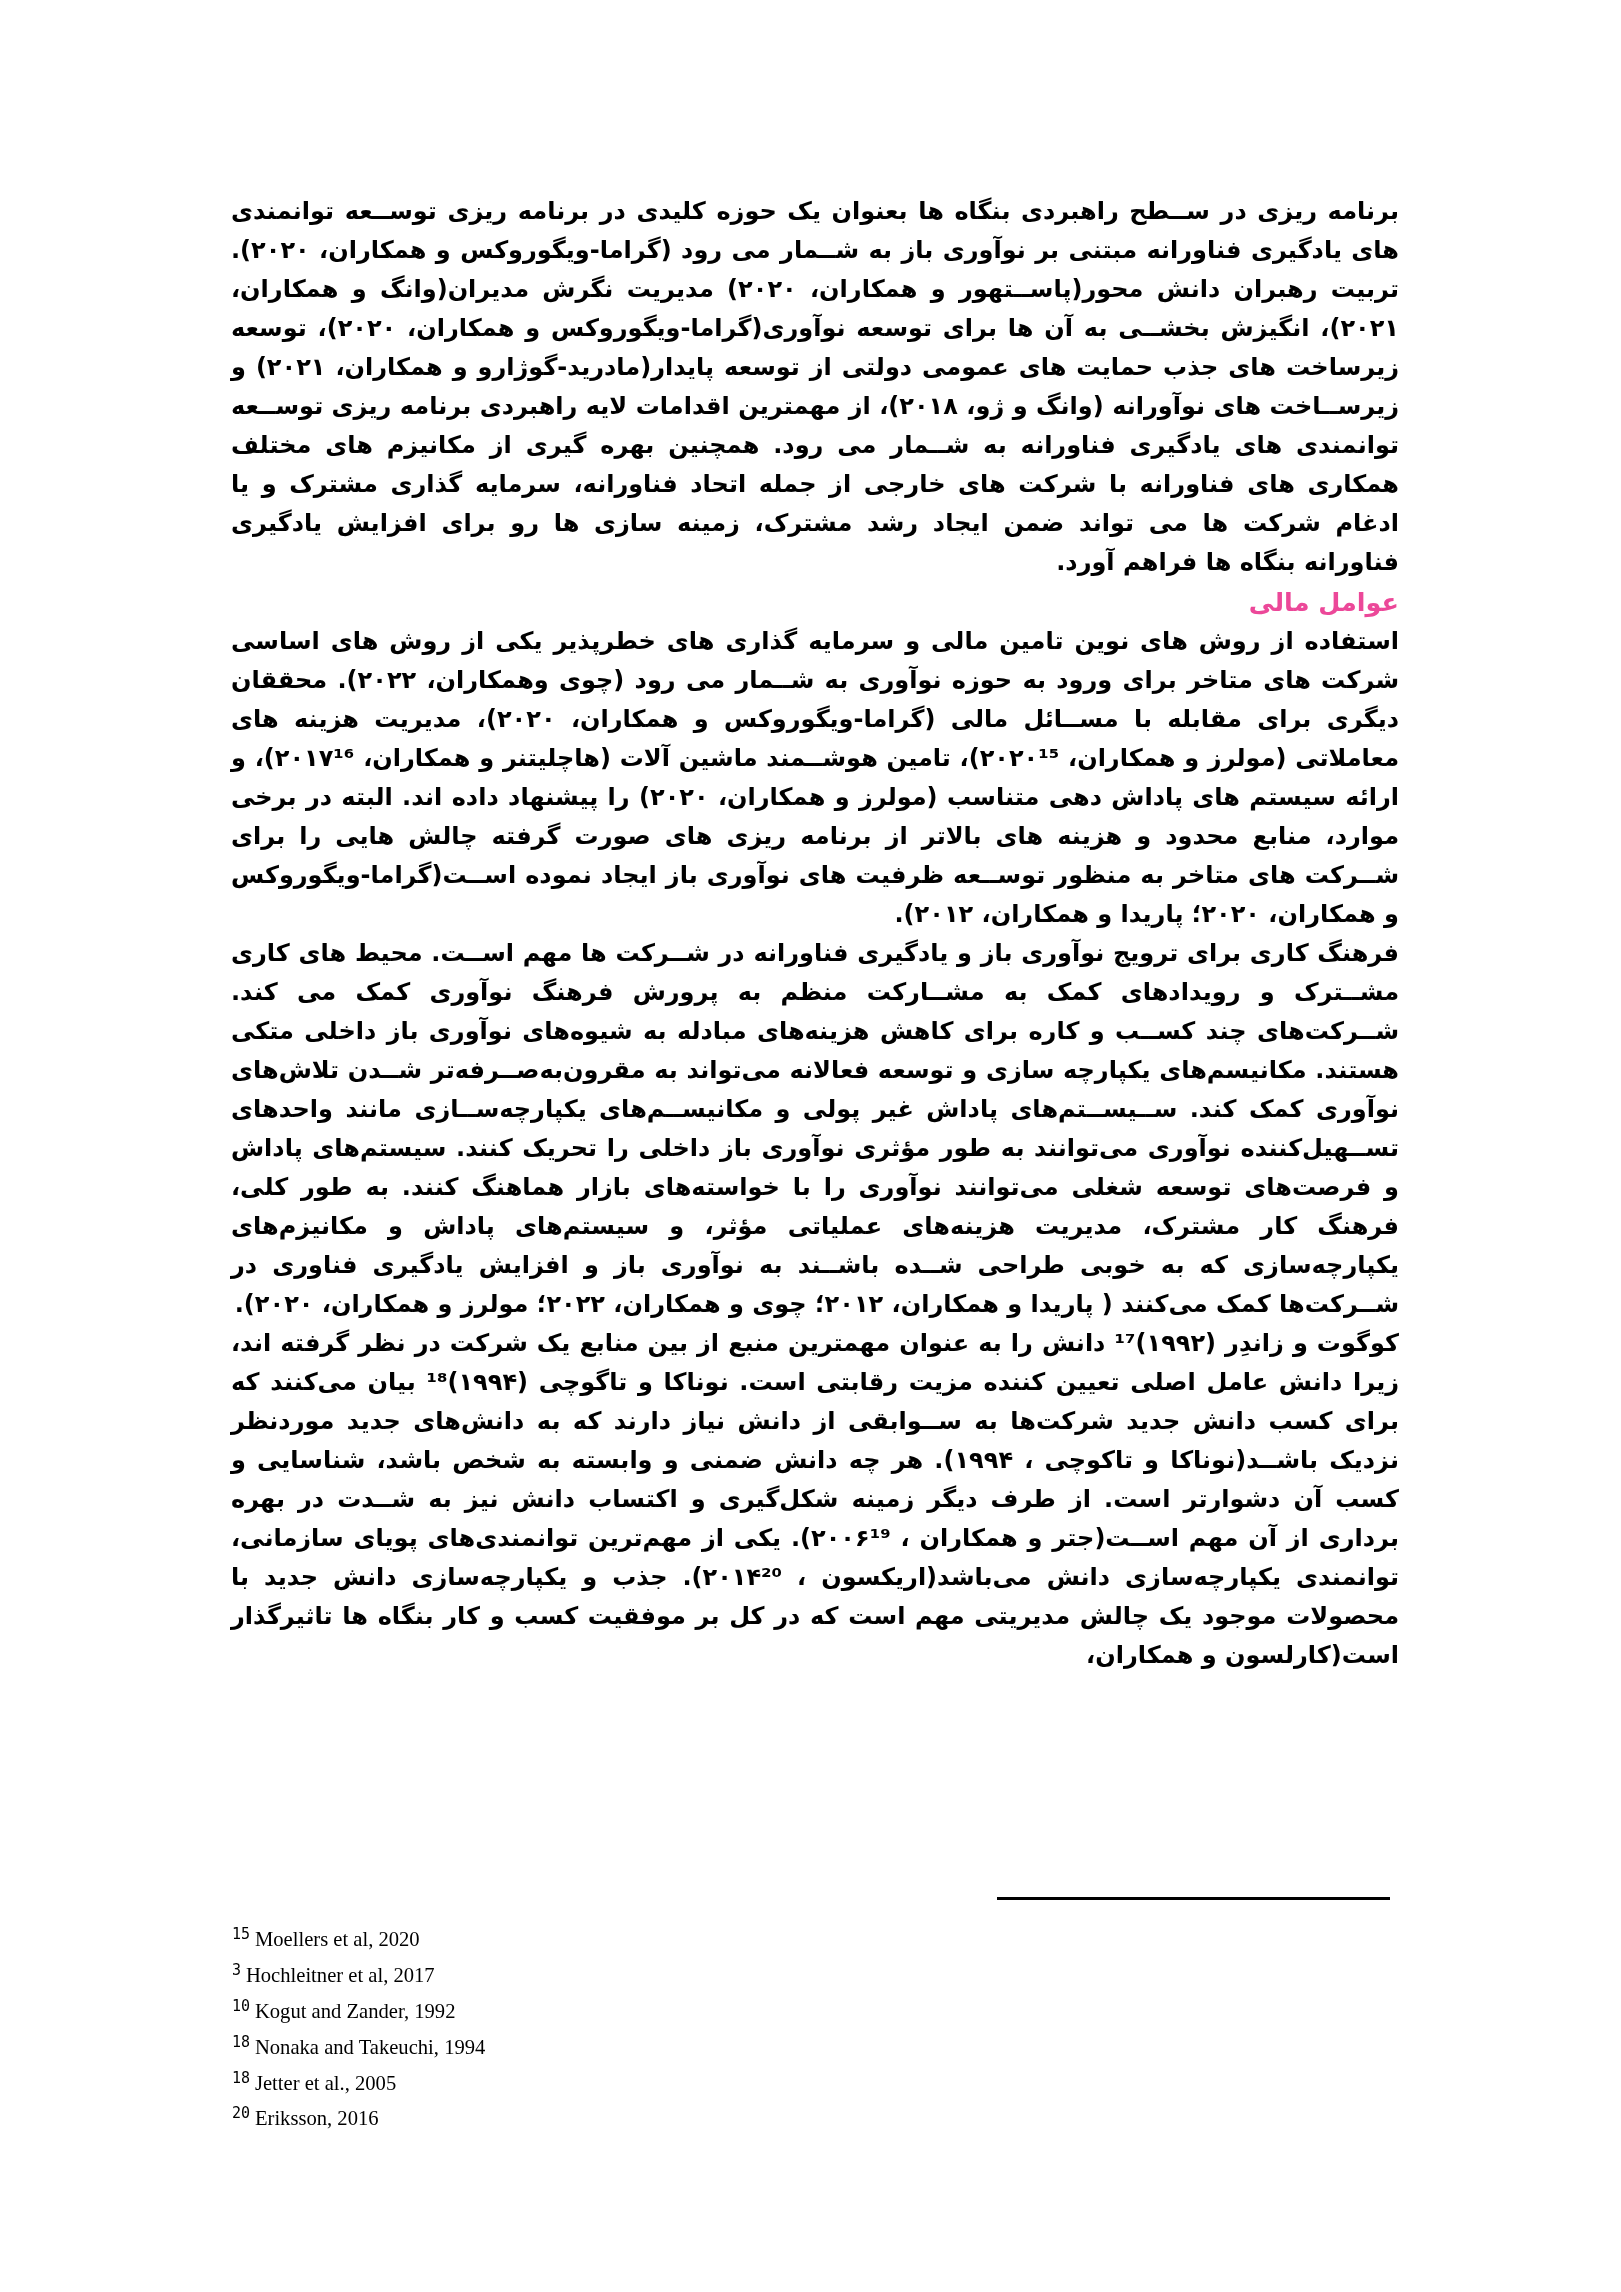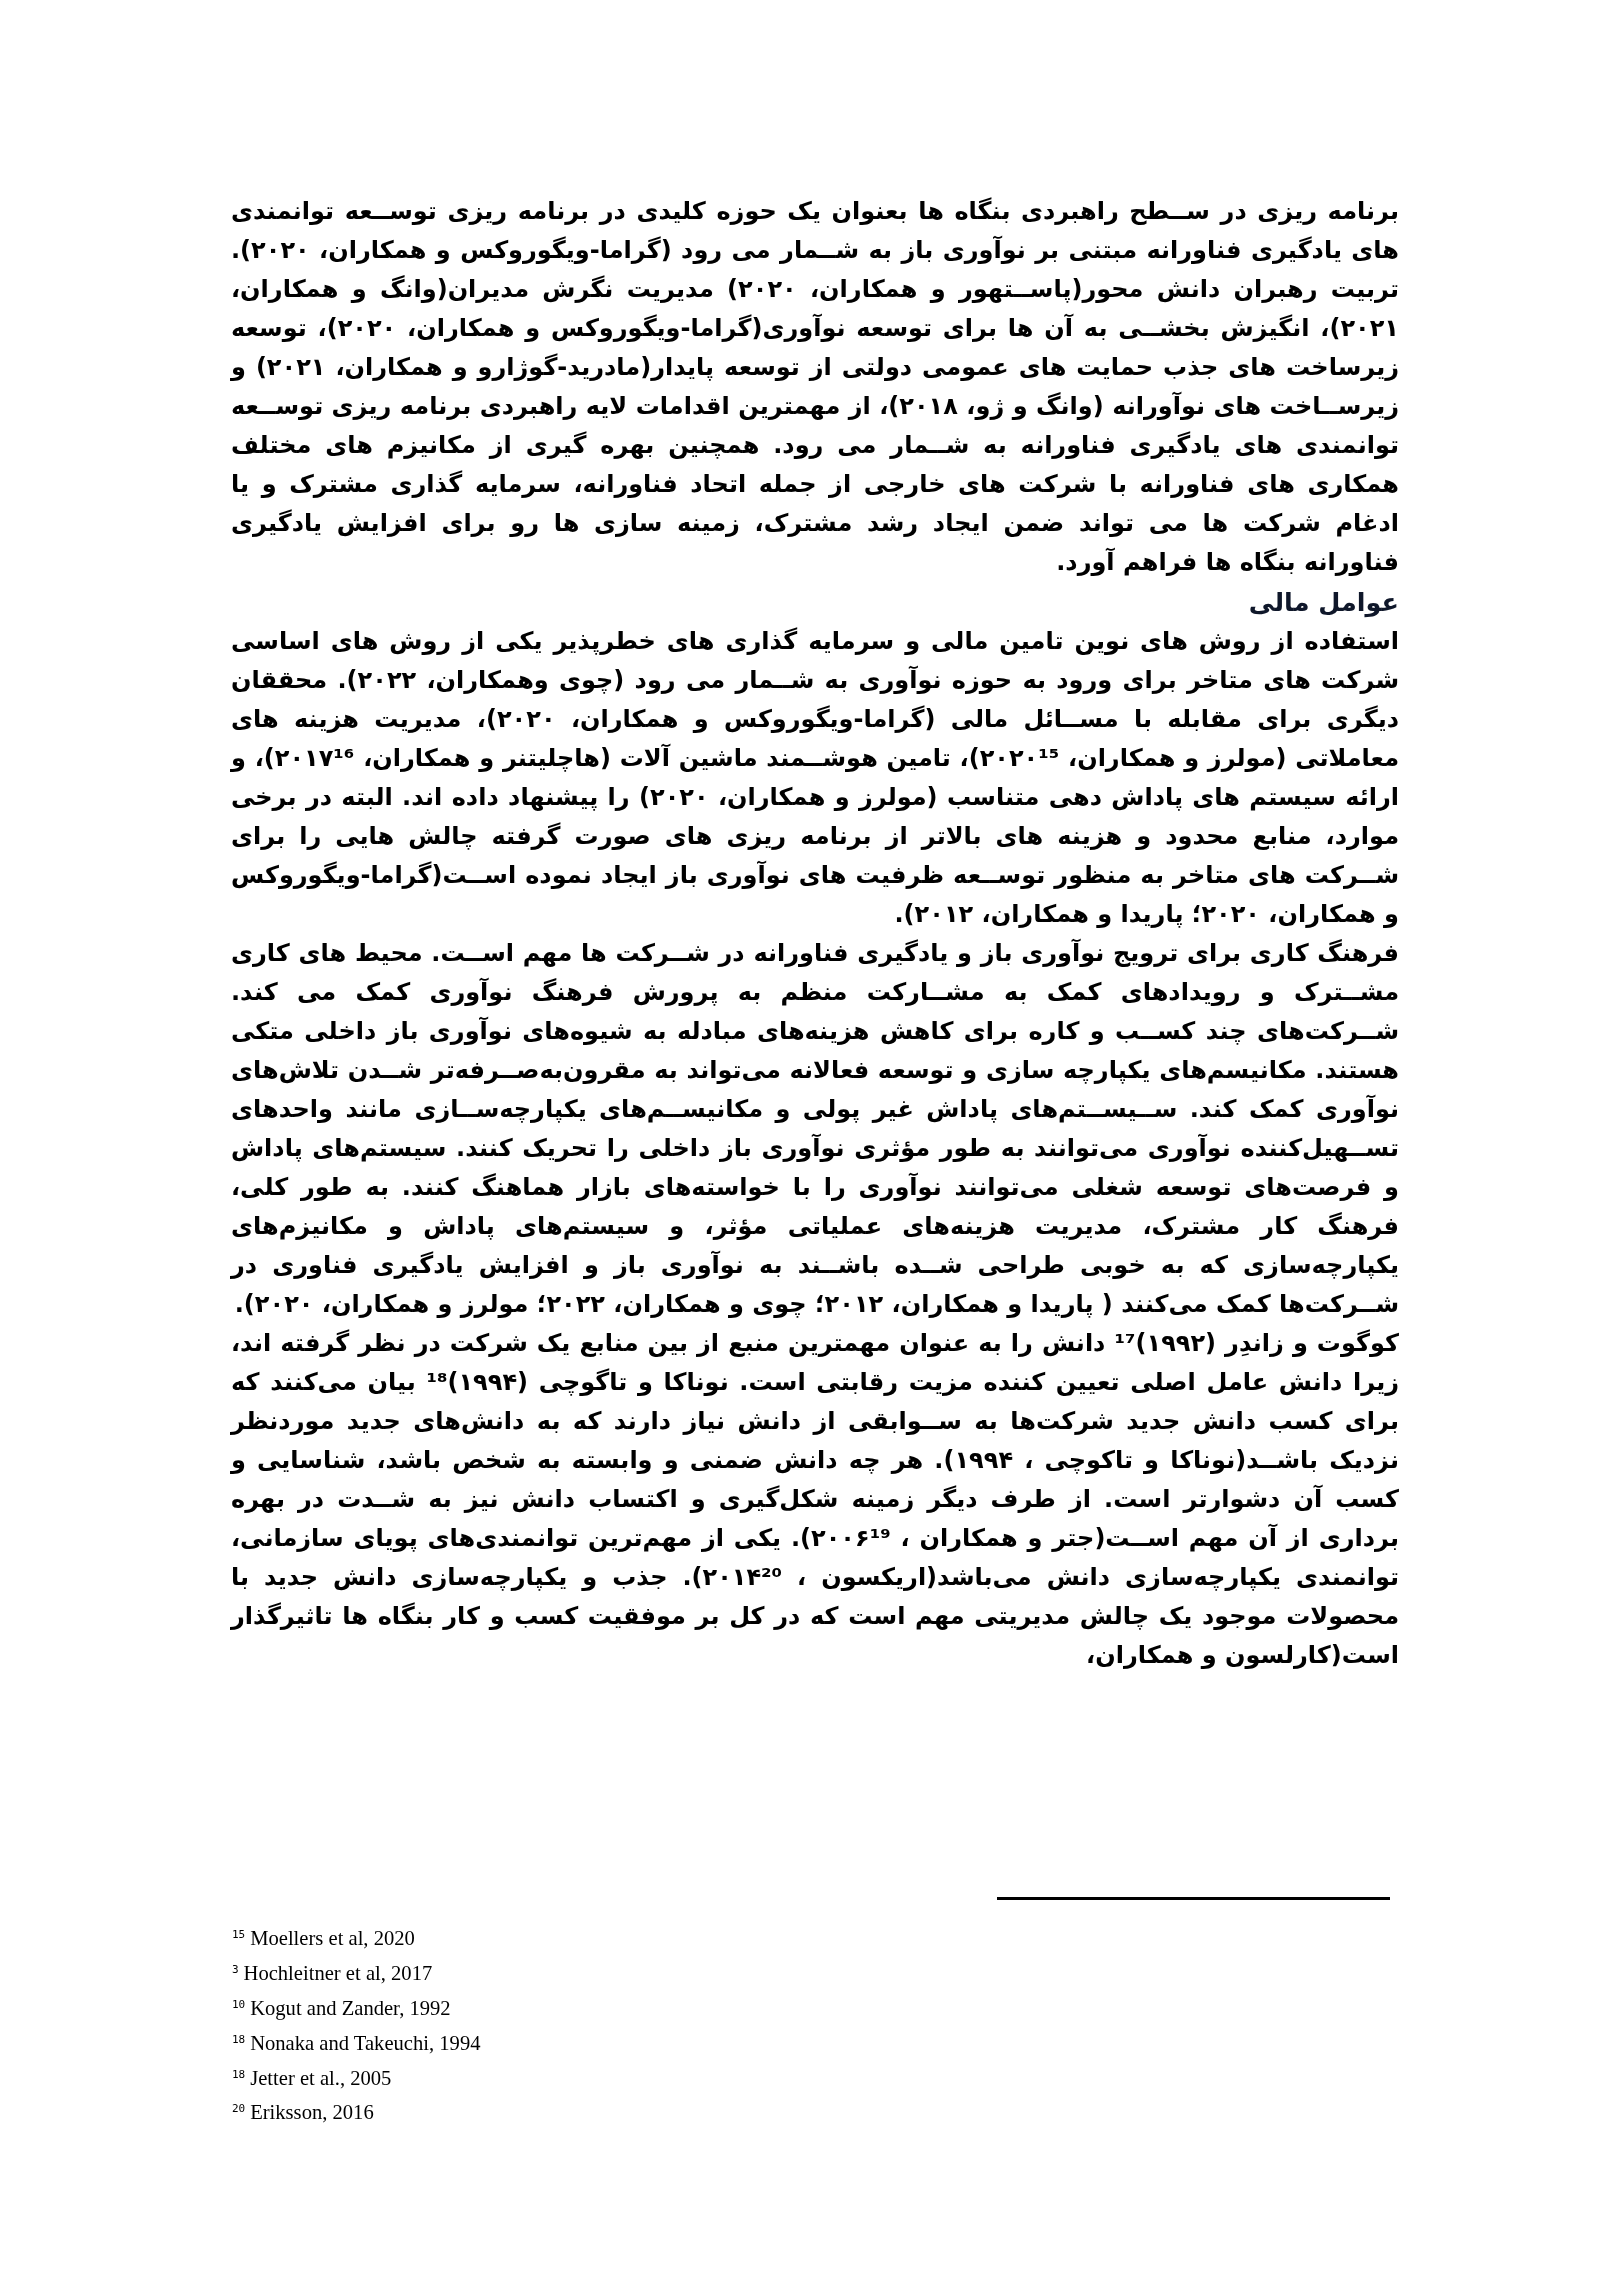--- a/index.html
+++ b/index.html
@@ -20,21 +20,21 @@
       color: #000000;
     }
     .para { margin: 0; padding: 0; }
     .heading {
       margin: 0; padding: 0;
       font-family: "DejaVu Sans", sans-serif;
       font-weight: bold;
       font-size: 25.5px;
       line-height: 40px;
       text-align: center;
-      color: #0f172a;
+      color: #ec4899;
     }
     .footnote-sep {
       position: absolute;
       left: 997px;
       top: 1897px;
       width: 393px;
       height: 2.9px;
       background: #000000;
     }
     .footnotes {
@@ -43,21 +43,21 @@
       top: 1919px;
       direction: ltr;
       font-family: "Liberation Serif", serif;
       font-size: 20.6px;
       line-height: 31px;
       color: #000000;
     }
     .footnote { white-space: nowrap; }
     .fn-num {
       font-family: "DejaVu Sans Mono", monospace;
-      font-size: 11px;
+      font-size: 15px;
       vertical-align: 6.9px;
       margin-right: 4.9px;
     }
   </style>
 </head>
 <body>
 
 <div class="page">
 
   <div class="body-text">

